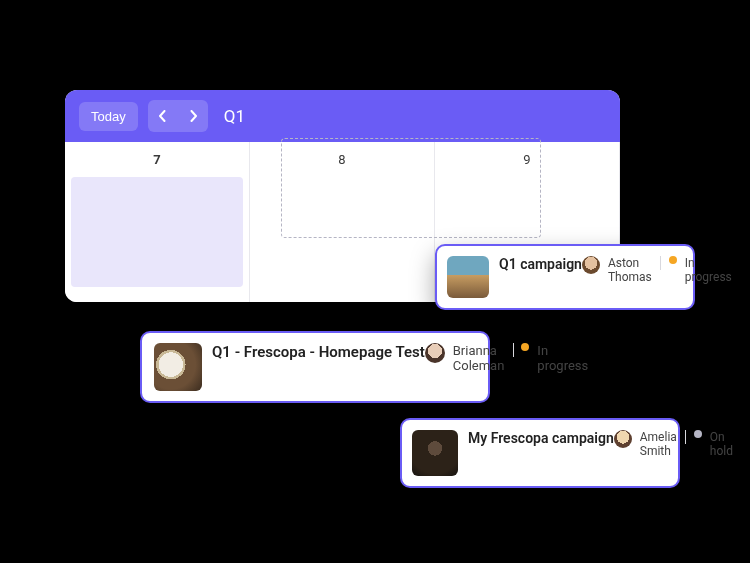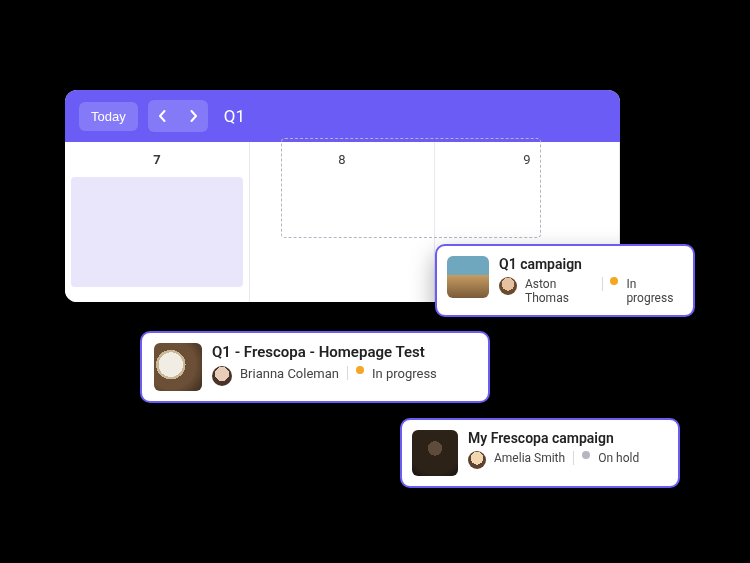--- a/index.html
+++ b/index.html
@@ -126,22 +126,21 @@
     width: 42px;
     height: 42px;
     border-radius: 6px;
     flex-shrink: 0;
     overflow: hidden;
     background: #ccc;
   }
 
   .card-body {
     display: flex;
-    flex-direction: column;
-    gap: 5px;
+    flex-direction: row;
     min-width: 0;
   }
   .card-title {
     font-size: 14px;
     font-weight: 600;
     color: #222;
     white-space: nowrap;
   }
   .card-meta {
     display: flex;

